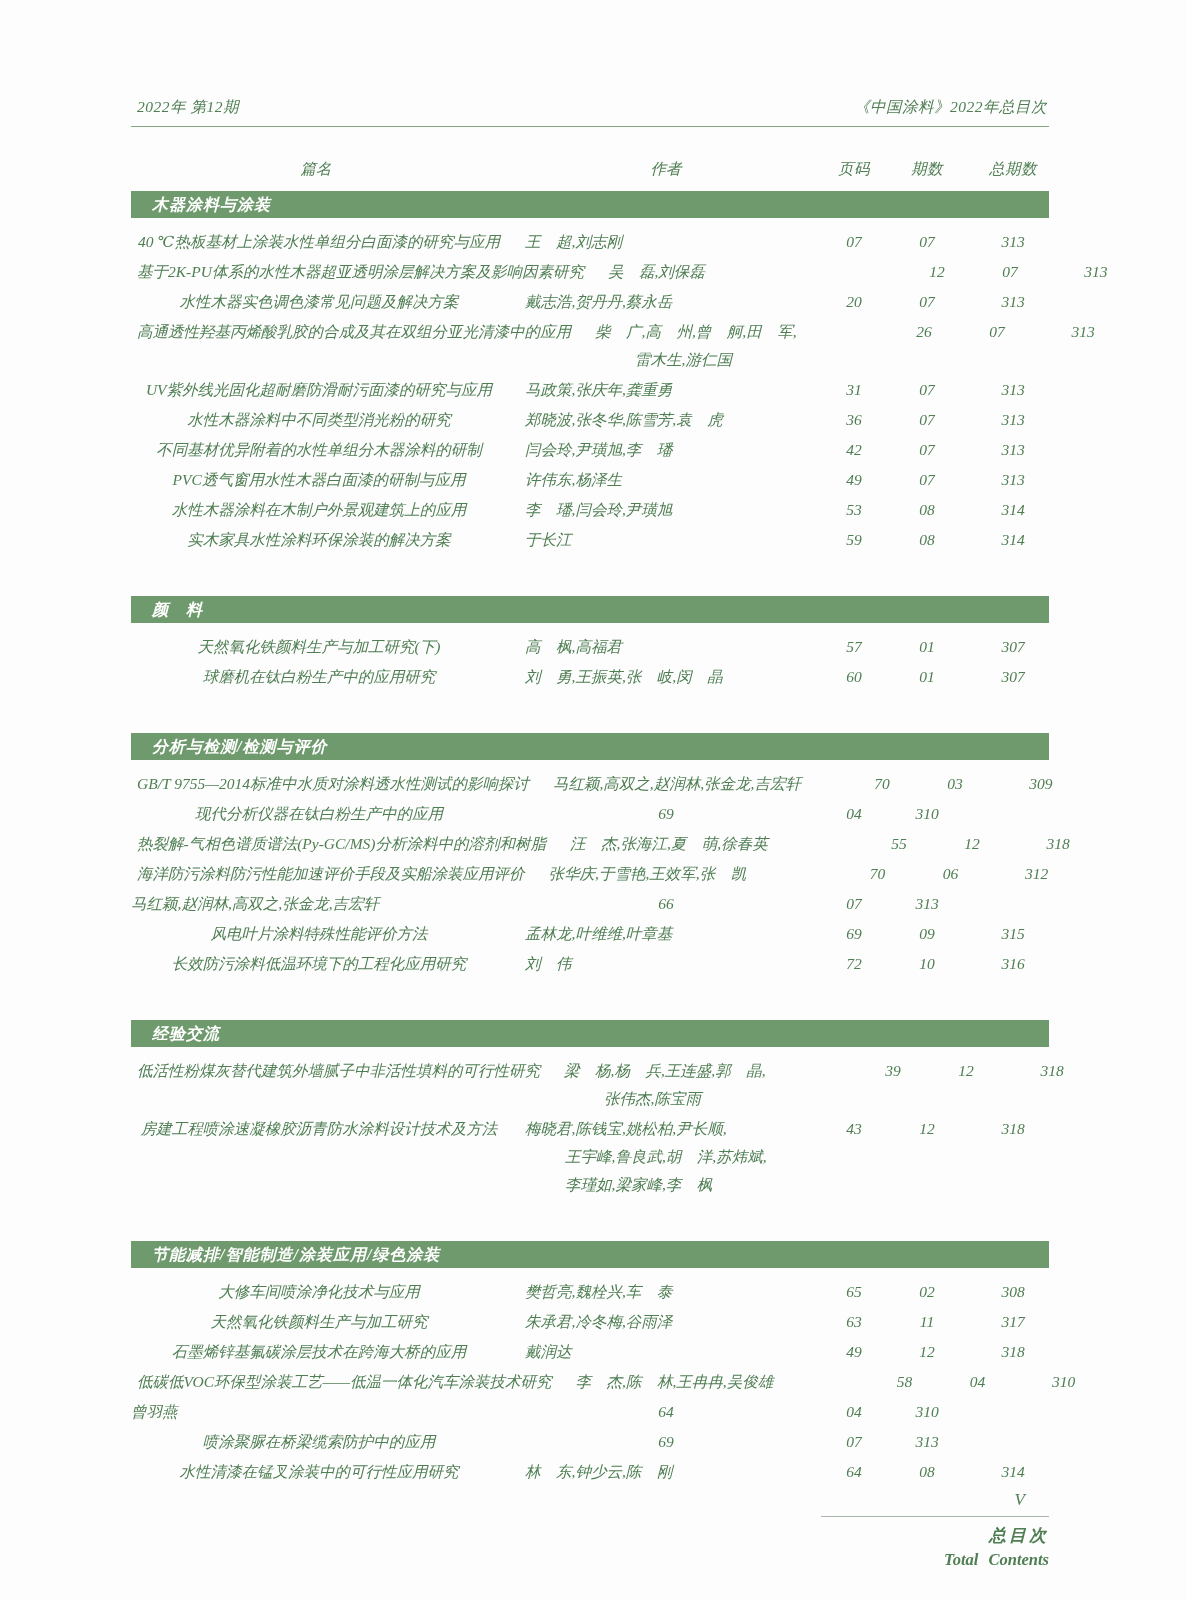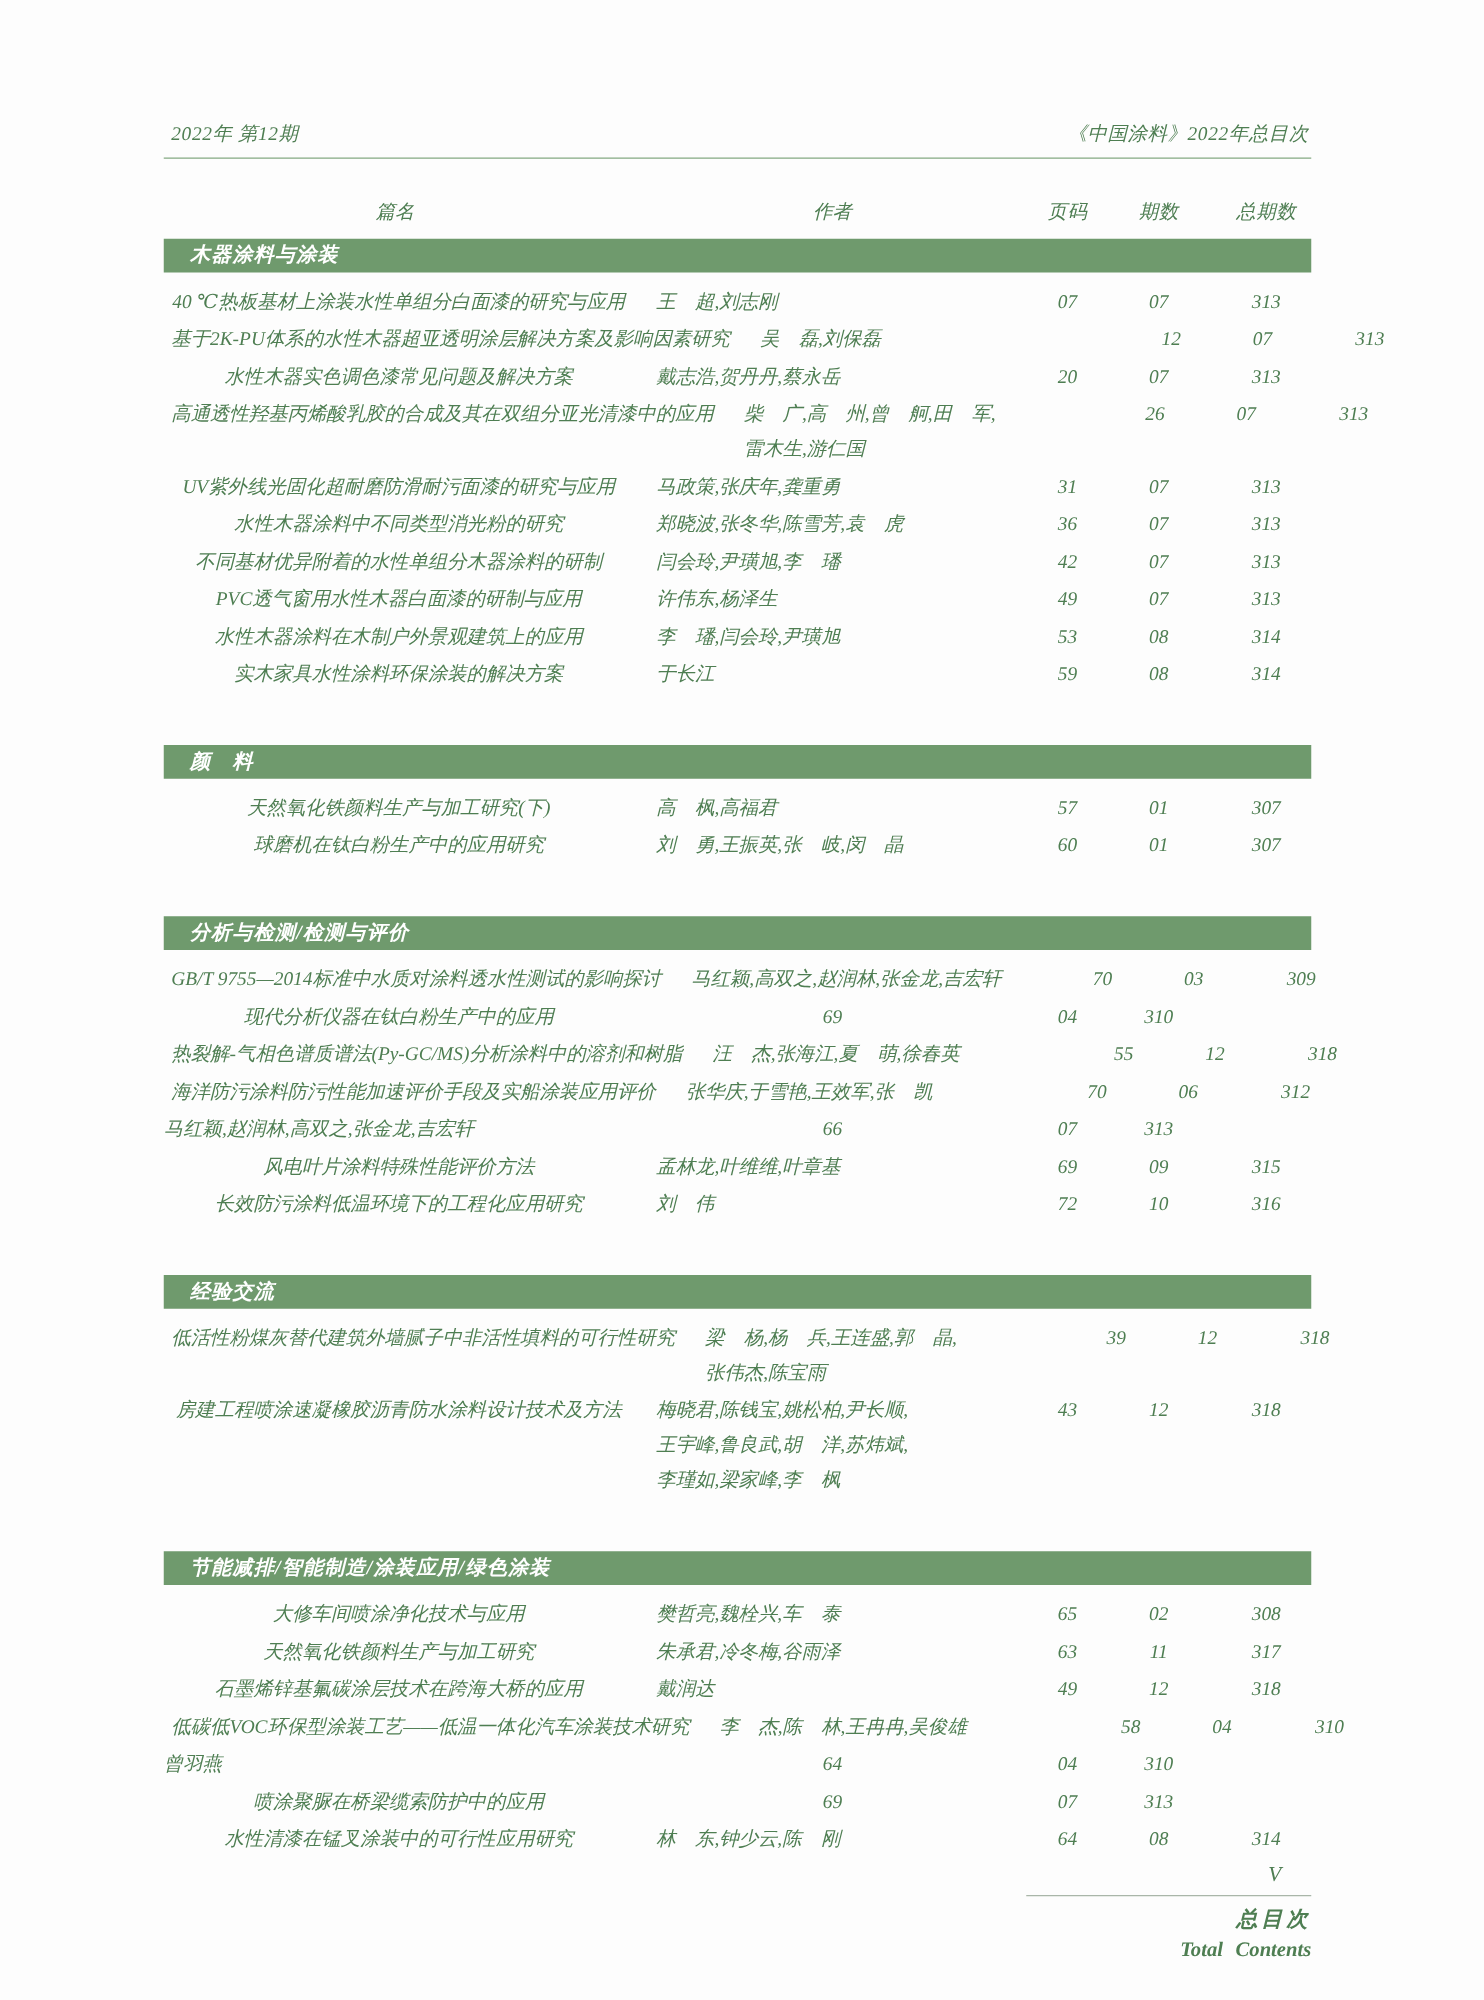--- a/index.html
+++ b/index.html
@@ -68,21 +68,21 @@
     font-size:15.5px;
   }
   .row .t{
     line-height:21px;
     padding-left:6px;
     white-space:nowrap;
     overflow:visible;
     text-align:center;
   }
   .row .a{line-height:21px;white-space:nowrap;overflow:visible;}
-  .row .a .author-line + .author-line{margin-top:7px;}
+  .row .a .author-line + .author-line{margin-top:7px;margin-left:40px;}
   .row .n{line-height:21px;text-align:center;}
   
   .footer{
     position:absolute;
     right:0;
     top:1473px;
     width:228px;
     text-align:right;
   }
   .footer .roman{

